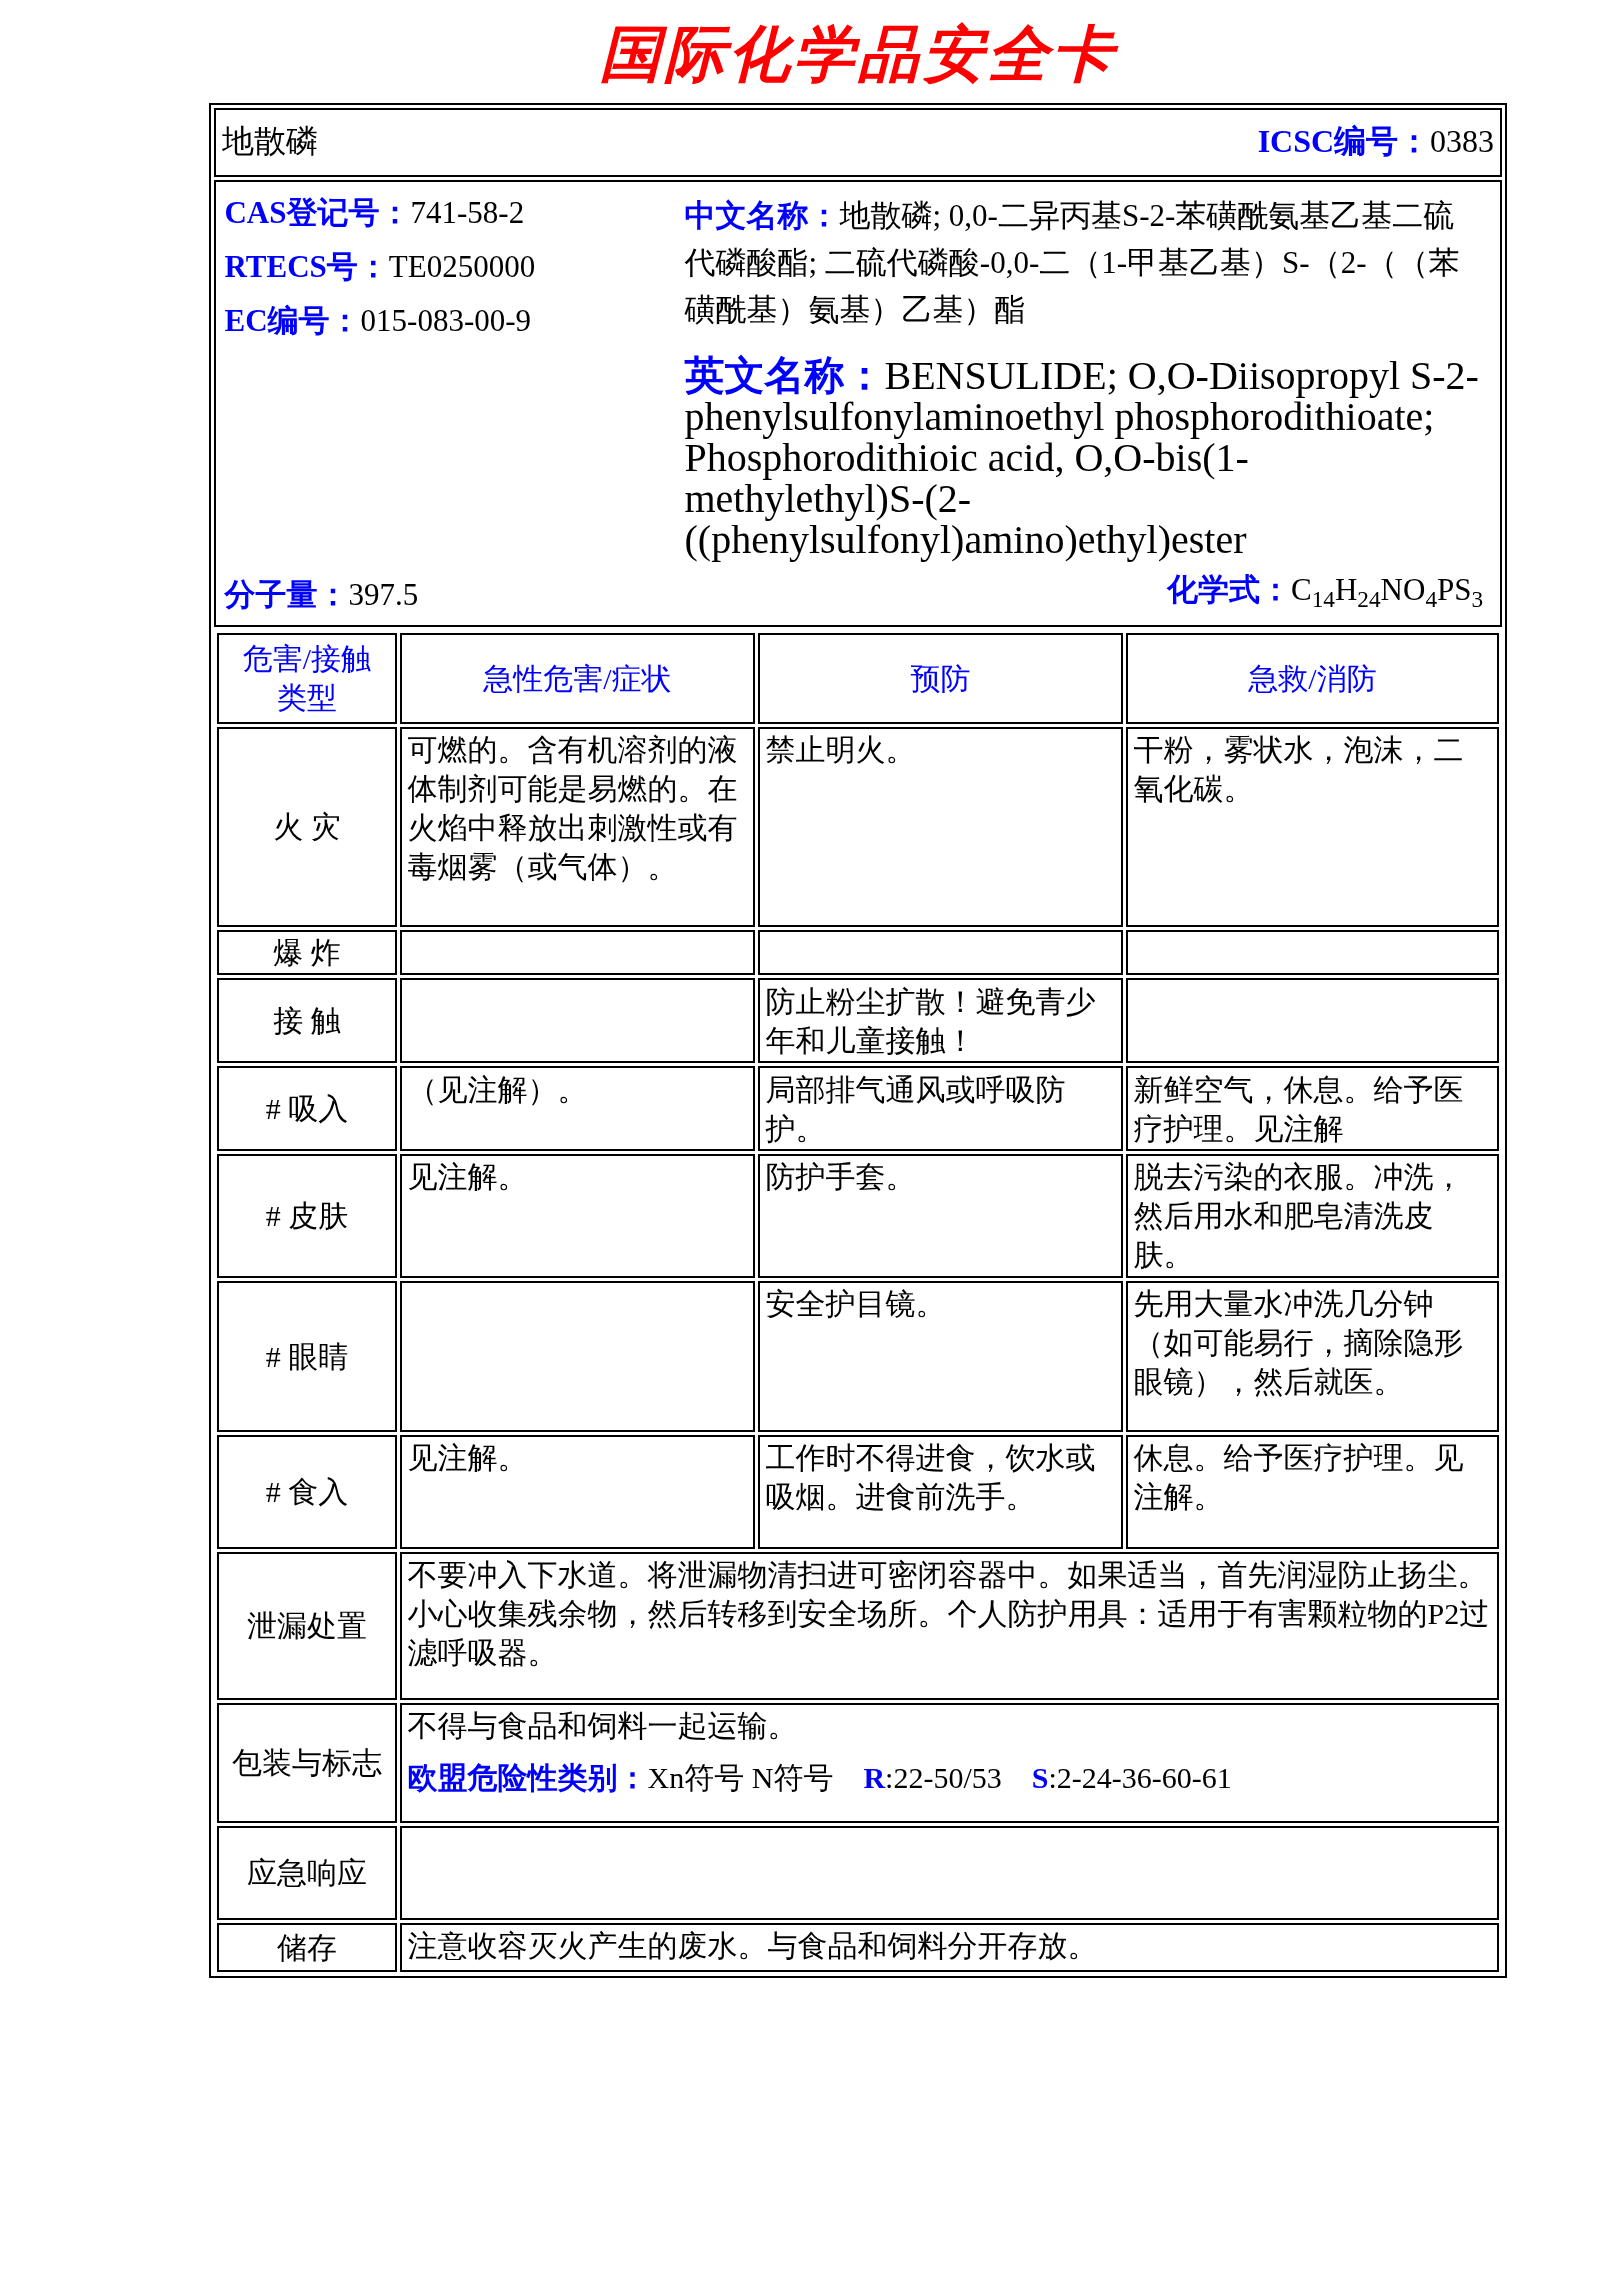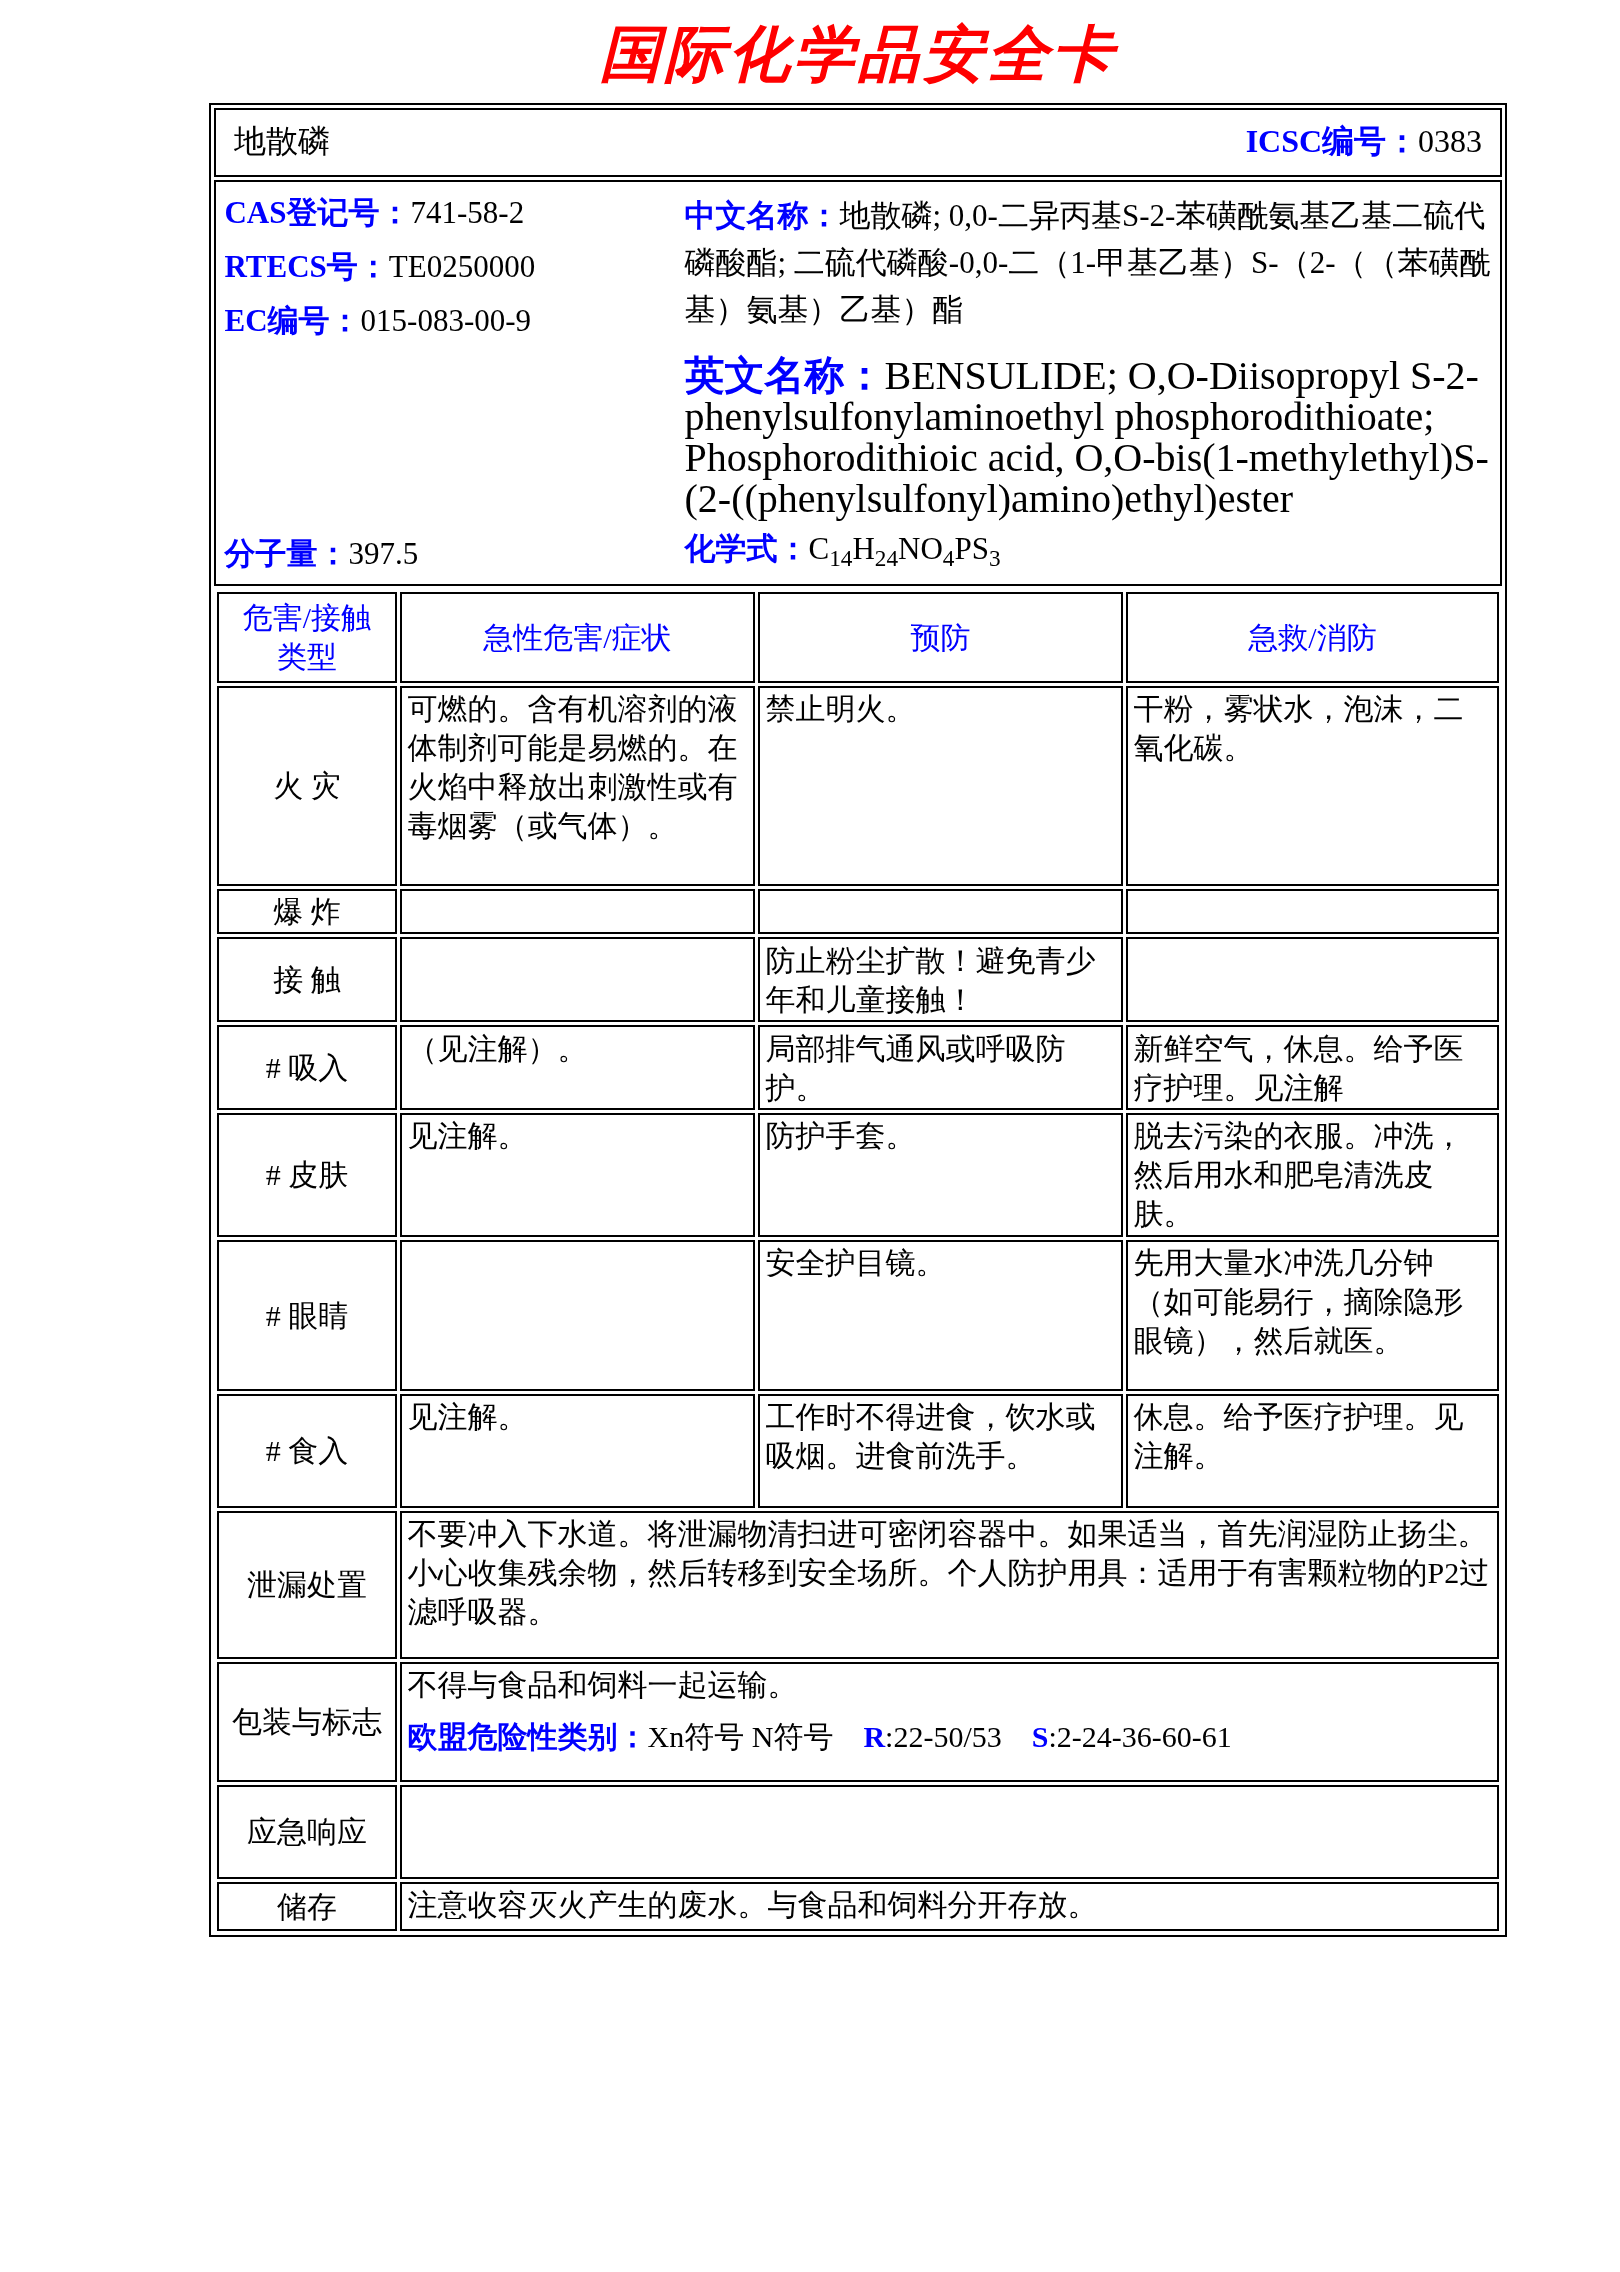--- a/index.html
+++ b/index.html
@@ -29,36 +29,36 @@
   }
   .box { border: 2.1px solid #000; box-sizing: border-box; background: #fff; }
 
   
   .header-box {
     height: 69px;
     margin-bottom: 3.6px;
     display: flex;
     align-items: center;
     justify-content: space-between;
-    padding: 0 18px;
+    padding: 0 6px;
     font-size: 32px;
   }
   .label-blue { color: #0000ff; font-weight: bold; }
 
   
   .id-box {
     margin-bottom: 3.6px;
     display: flex;
     min-height: 400px;
     padding: 10px 0 5.7px 8.6px;
   }
   .id-left { width: 460px; display: flex; flex-direction: column; flex-shrink: 0; }
   .id-line { font-size: 31px; line-height: 41px; margin-bottom: 13px; white-space: nowrap; }
   .flex-spacer { flex: 1; }
-  .id-right { flex: 1; padding-right: 4px; display: flex; flex-direction: column; }
+  .id-right { flex: 1; padding-right: 17px; display: flex; flex-direction: column; align-items: flex-end; }
   .cn-name { font-size: 31px; line-height: 47px; }
   .en-name { font-size: 40px; line-height: 41px; margin-top: 21.4px; overflow-wrap: break-word; }
   .formula-line { font-size: 31px; line-height: 60px; white-space: nowrap; }
   .formula-line sub { font-size: 0.75em; line-height: 0; }
   .mw-line { margin-bottom: 4.3px; }
 
   
   table.hazard {
     width: 100%;
     border-collapse: separate;

